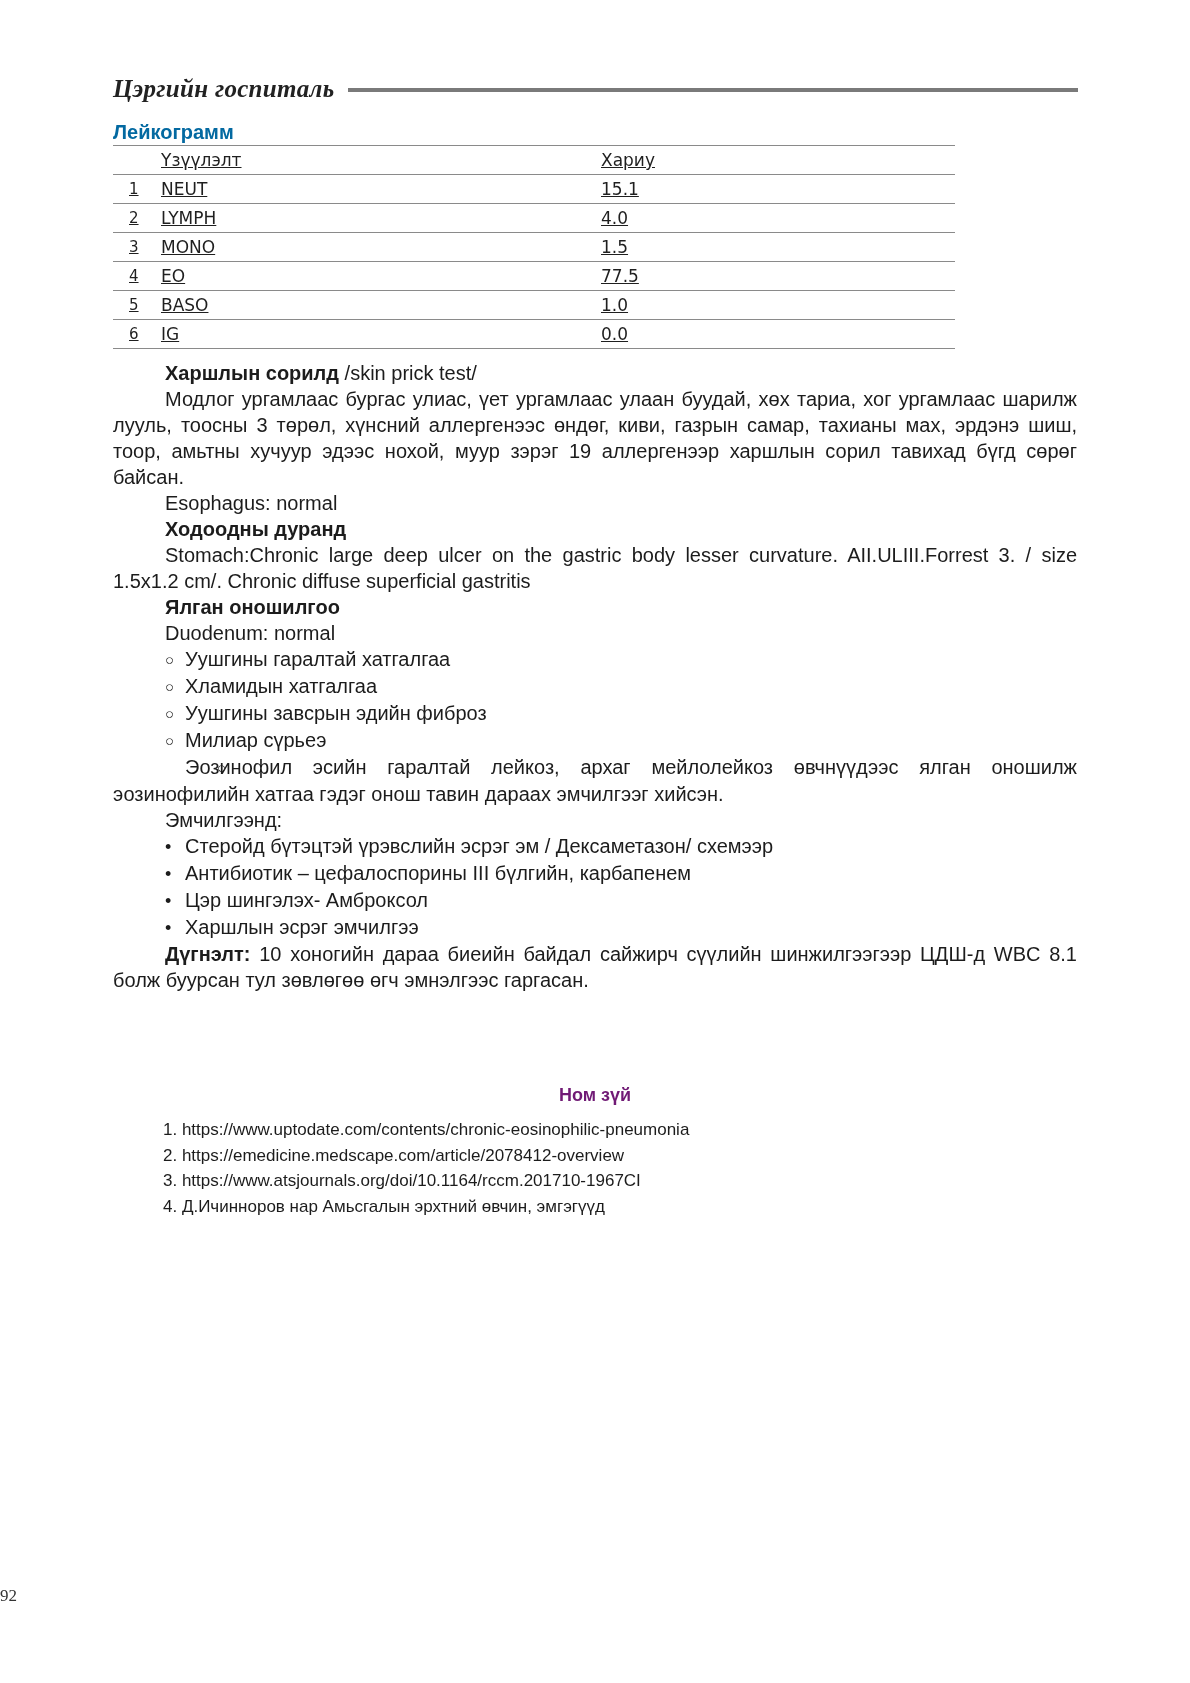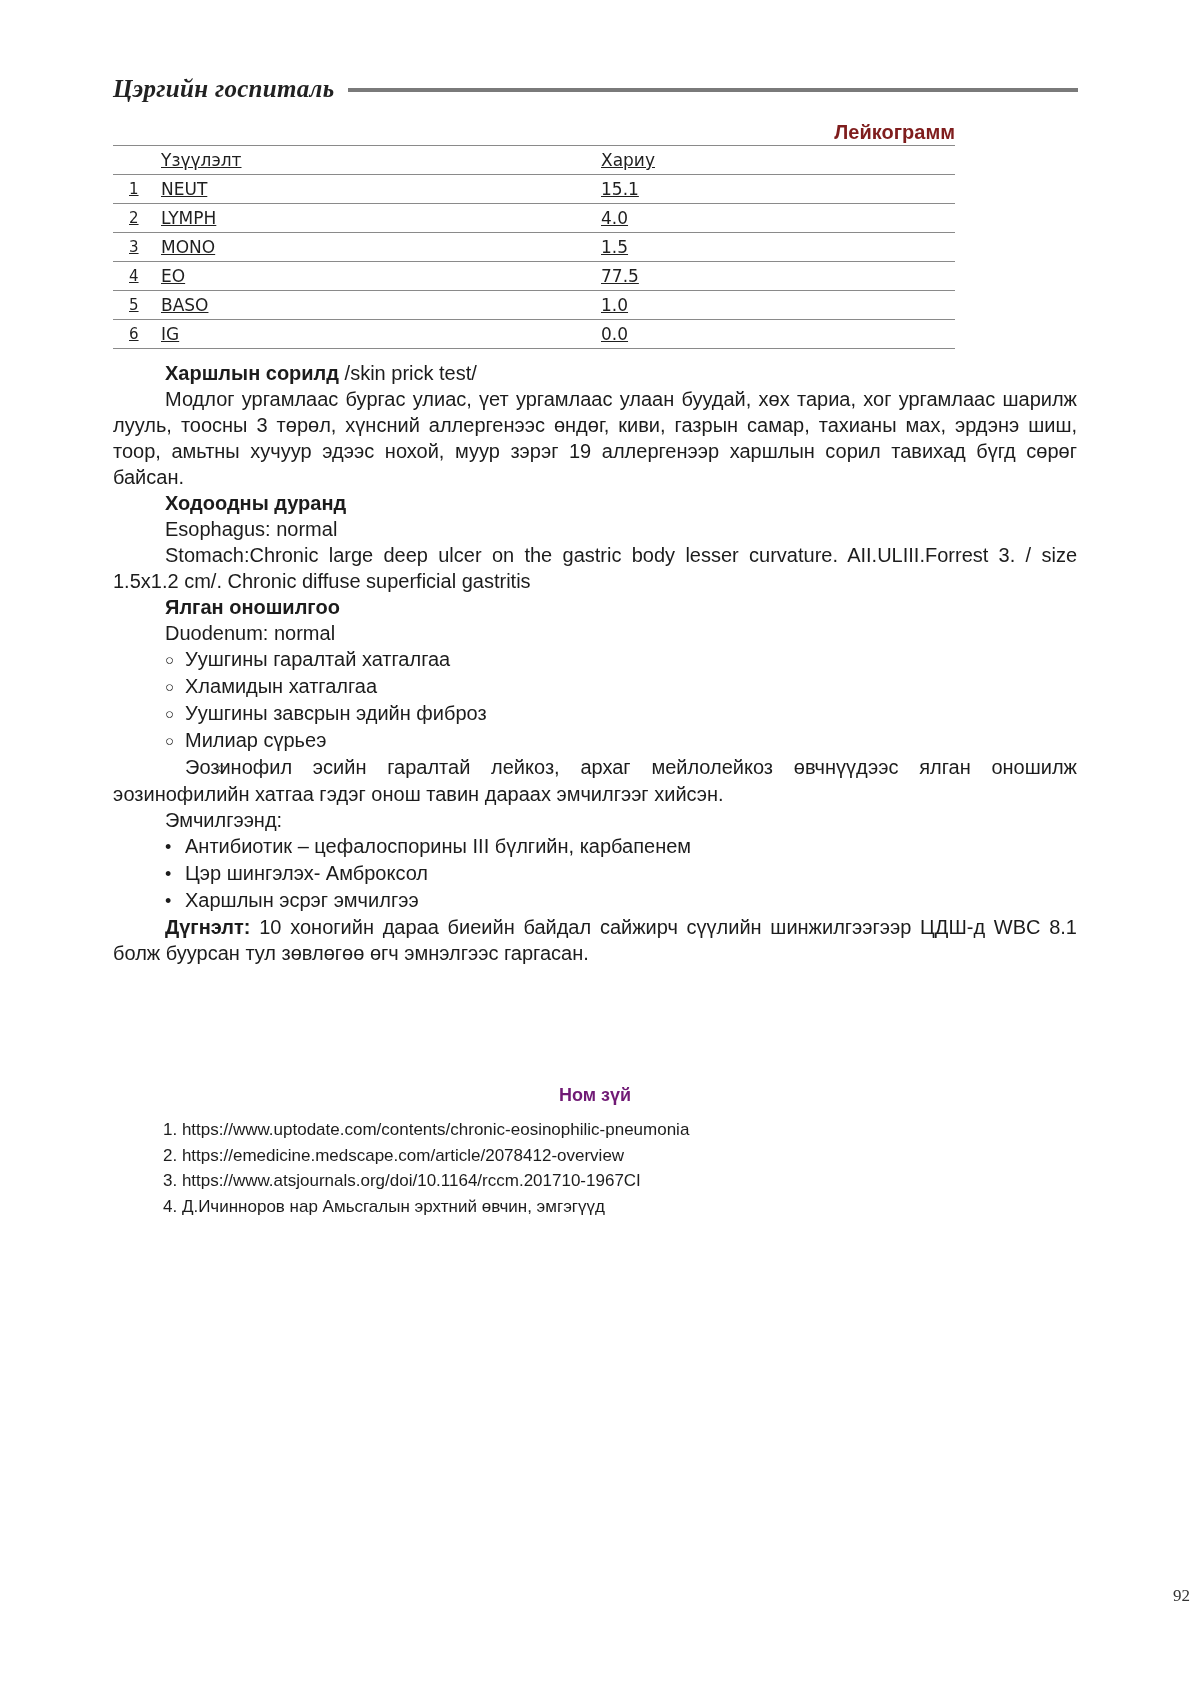--- a/index.html
+++ b/index.html
@@ -40,24 +40,24 @@
       margin-left: 14px;
       margin-top: 2px;
     }
 
     
     .lk-title {
       position: absolute;
       left: 113px;
       top: 121px;
       width: 842px;
-      text-align: right;
+      text-align: left;
       font-weight: bold;
       font-size: 20px;
-      color: #7f1d1d;
+      color: #0369a1;
     }
     .lk-table {
       position: absolute;
       left: 113px;
       top: 145px;
       width: 842px;
       border-collapse: collapse;
       font-family: "DejaVu Sans", sans-serif;
       font-size: 17px;
       color: #1f1f1f;
@@ -146,21 +146,21 @@
       margin: 0;
       padding: 0;
       list-style: none;
     }
 
     .page-num {
       position: absolute;
       left: 0;
       width: 1190px;
       top: 1586px;
-      text-align: right;
+      text-align: left;
       font-family: "Liberation Serif", serif;
       font-size: 17px;
       color: #333;
     }
   </style>
 </head>
 <body>
 
 <div class="running-header">
   <span class="journal">Цэргийн госпиталь</span>
@@ -207,22 +207,22 @@
   </tr>
 </tbody>
   </table>
 
 <div class="body-text">
   <p class="indent">
     <span class="bold">Харшлын сорилд</span><span> /skin prick test/</span>
   </p>
   <p class="indent just-last-line">Модлог ургамлаас бургас улиас, үет ургамлаас улаан буудай, хөх тариа, хог ургамлаас шарилж лууль, тоосны 3 төрөл, хүнсний аллергенээс өндөг, киви, газрын самар, тахианы мах, эрдэнэ шиш, тоор, амьтны хучуур эдээс нохой, муур зэрэг 19 аллергенээр харшлын сорил тавихад бүгд сөрөг байсан.</p>
 
+  <p class="indent">Esophagus: normal</p>
   <p class="indent bold">Ходоодны дуранд</p>
-  <p class="indent">Esophagus: normal</p>
   <p class="indent just-last-line">Stomach:Chronic large deep ulcer on the gastric body lesser curvature. AII.ULIII.Forrest 3. / size 1.5x1.2 cm/. Chronic diffuse superficial gastritis</p>
   <p class="indent bold">Ялган оношилгоо</p>
 
   <p class="indent">Duodenum: normal</p>
   <p class="list-item">
     <span class="circ">○</span><span>Уушгины гаралтай хатгалгаа</span>
   </p>
   <p class="list-item">
     <span class="circ">○</span><span>Хламидын хатгалгаа</span>
   </p>
@@ -230,20 +230,23 @@
     <span class="circ">○</span><span>Уушгины завсрын эдийн фиброз</span>
   </p>
   <p class="list-item">
     <span class="circ">○</span><span>Милиар сүрьеэ</span>
   </p>
   <p class="indent just-last-line">
     <span class="circ">○</span><span>Эозинофил эсийн гаралтай лейкоз, архаг мейлолейкоз өвчнүүдээс ялган оношилж эозинофилийн хатгаа гэдэг онош тавин дараах эмчилгээг хийсэн.</span>
   </p>
 
   <p class="indent">Эмчилгээнд:</p>
+  <p class="list-item">
+    <span class="bullet">•</span><span>Стеройд бүтэцтэй үрэвслийн эсрэг эм / Дексаметазон/ схемээр</span>
+  </p>
   <p class="list-item">
     <span class="bullet">•</span><span>Антибиотик – цефалоспорины III бүлгийн, карбапенем</span>
   </p>
   <p class="list-item">
     <span class="bullet">•</span><span>Цэр шингэлэх- Амброксол</span>
   </p>
   <p class="list-item">
     <span class="bullet">•</span><span>Харшлын эсрэг эмчилгээ</span>
   </p>
 

